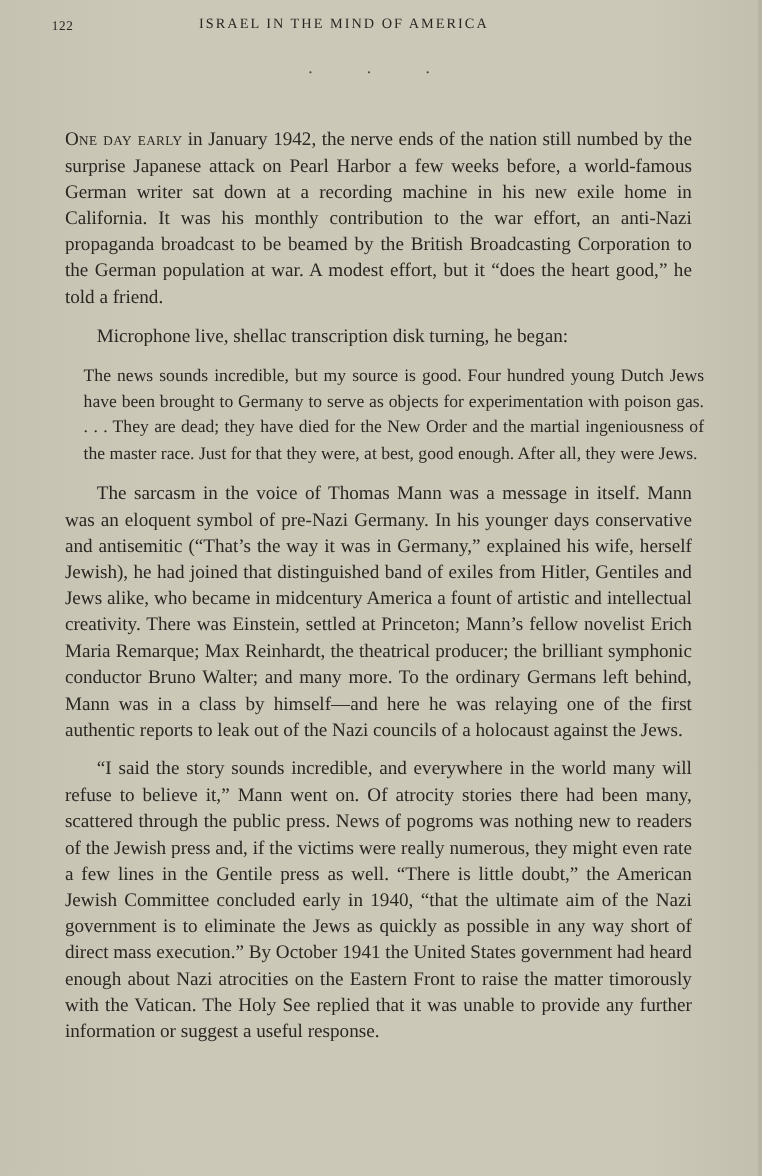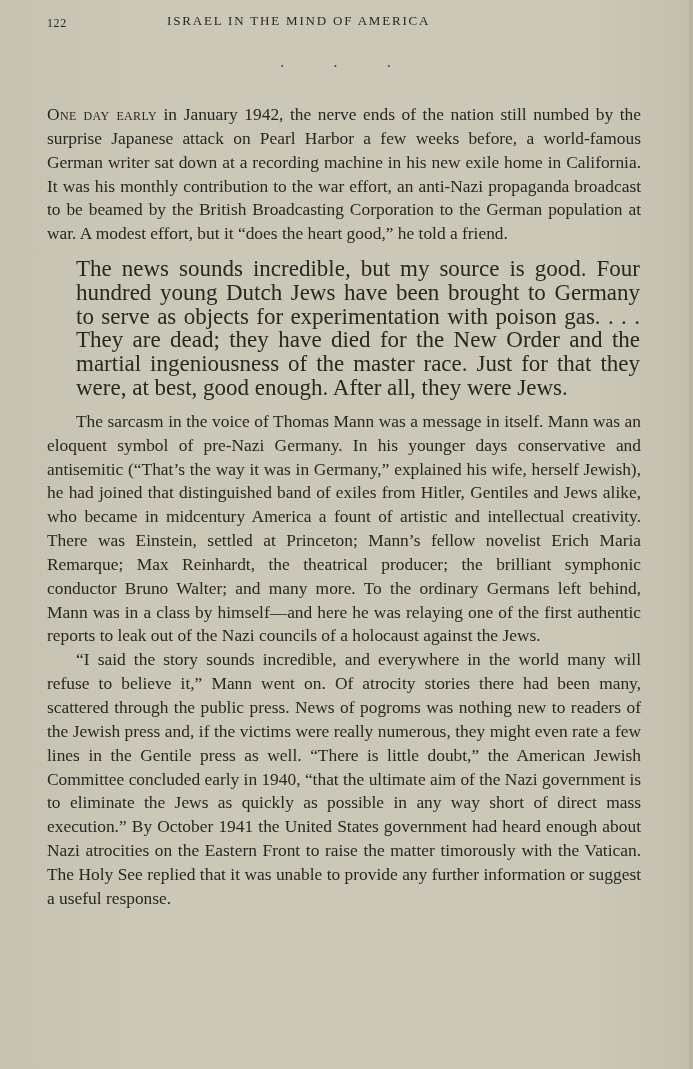--- a/index.html
+++ b/index.html
@@ -42,21 +42,21 @@
     }
     .page-number {
       position: absolute;
       left: 0;
       top: 3px;
       font-size: 12px;
       letter-spacing: 0.05em;
     }
     .running-title {
       position: absolute;
-      left: 120px;
+      left: 134px;
       top: 0;
       font-size: 13px;
       letter-spacing: 0.14em;
     }
     .section-break {
       position: absolute;
       top: 58px;
       left: 0;
       width: 693px;
       text-align: center;
@@ -67,48 +67,49 @@
     .body-text {
       position: absolute;
       top: 103px;
       left: 47px;
       width: 594px;
       font-size: 17.4px;
       line-height: 23.85px;
       text-align: justify;
     }
     .body-text p {
-      margin: 0;
+      margin: 12px;
     }
     .indent {
       text-indent: 29px;
     }
     .small-caps {
       font-variant: small-caps;
       letter-spacing: 0.02em;
     }
     .extract {
       margin: 11px 0 10px 29px !important;
       width: 564px;
-      font-size: 23px;
+      font-size: 16px;
       line-height: 23.8px;
     }
   </style>
 </head>
 <body>
 
 <div class="page">
   <div class="page-edge"></div>
 
   <div class="running-head">
     <span class="page-number">122</span>
     <span class="running-title">ISRAEL IN THE MIND OF AMERICA</span>
   </div>
 
   <div class="section-break">· · ·</div>
 
   <div class="body-text">
     <p><span class="small-caps">One day early</span><span> in January 1942, the nerve ends of the nation still numbed by the surprise Japanese attack on Pearl Harbor a few weeks before, a world-famous German writer sat down at a recording machine in his new exile home in California. It was his monthly contribution to the war effort, an anti-Nazi propaganda broadcast to be beamed by the British Broadcasting Corporation to the German population at war. A modest effort, but it “does the heart good,” he told a friend.</span></p>
+    <p class="indent">Microphone live, shellac transcription disk turning, he began:</p>
     <p class="extract">The news sounds incredible, but my source is good. Four hundred young Dutch Jews have been brought to Germany to serve as objects for experimentation with poison gas. . . . They are dead; they have died for the New Order and the martial ingeniousness of the master race. Just for that they were, at best, good enough. After all, they were Jews.</p>
     <p class="indent">The sarcasm in the voice of Thomas Mann was a message in itself. Mann was an eloquent symbol of pre-Nazi Germany. In his younger days conservative and antisemitic (“That’s the way it was in Germany,” explained his wife, herself Jewish), he had joined that distinguished band of exiles from Hitler, Gentiles and Jews alike, who became in midcentury America a fount of artistic and intellectual creativity. There was Einstein, settled at Princeton; Mann’s fellow novelist Erich Maria Remarque; Max Reinhardt, the theatrical producer; the brilliant symphonic conductor Bruno Walter; and many more. To the ordinary Germans left behind, Mann was in a class by himself—and here he was relaying one of the first authentic reports to leak out of the Nazi councils of a holocaust against the Jews.</p>
     <p class="indent">“I said the story sounds incredible, and everywhere in the world many will refuse to believe it,” Mann went on. Of atrocity stories there had been many, scattered through the public press. News of pogroms was nothing new to readers of the Jewish press and, if the victims were really numerous, they might even rate a few lines in the Gentile press as well. “There is little doubt,” the American Jewish Committee concluded early in 1940, “that the ultimate aim of the Nazi government is to eliminate the Jews as quickly as possible in any way short of direct mass execution.” By October 1941 the United States government had heard enough about Nazi atrocities on the Eastern Front to raise the matter timorously with the Vatican. The Holy See replied that it was unable to provide any further information or suggest a useful response.</p>
   </div>
 </div>
 
 </body></html>

